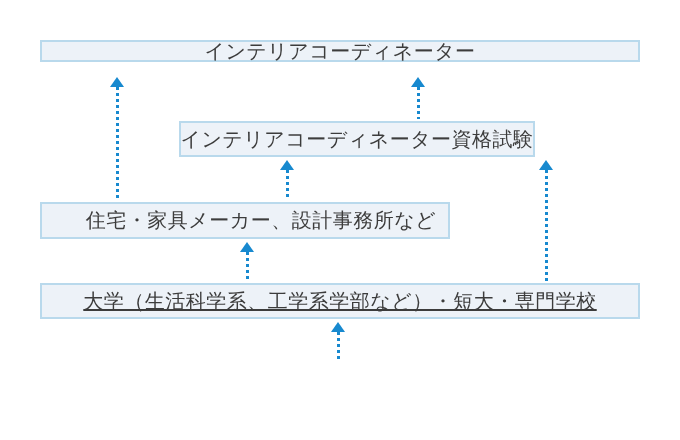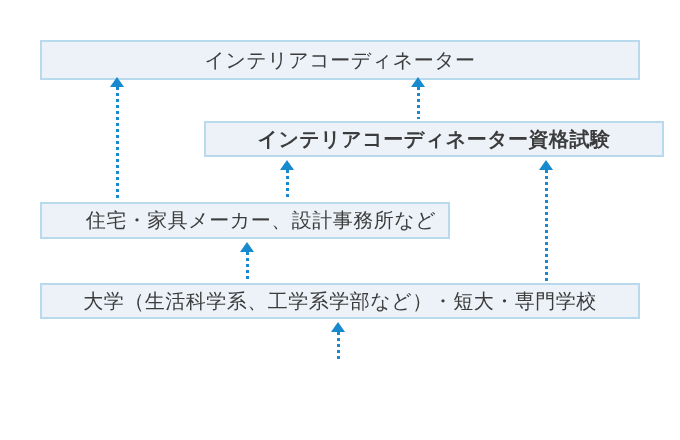--- a/index.html
+++ b/index.html
@@ -27,24 +27,24 @@
     background:var(--box-fill);
     border:2px solid var(--box-border);
     color:var(--text);
     font-size:20px;
     letter-spacing:0.5px;
     display:flex;
     align-items:center;
     justify-content:center;
     white-space:nowrap;
   }
-  .box-coordinator{left:40px; top:40px;  width:600px; height:40px;}
-  .box-exam       {left:204px;top:121px; width:460px; height:36px;font-weight:bold;}
+  .box-coordinator{left:40px; top:40px;  width:600px; height:22px;}
+  .box-exam       {left:179px;top:121px; width:356px; height:36px;}
   .box-employers  {left:40px; top:202px; width:410px; height:37px;padding-left:32px;}
-  .box-university {left:40px; top:283px; width:600px; height:36px;}
+  .box-university {left:40px; top:283px; width:600px; height:36px;text-decoration:underline;}
   .box-highschool {left:40px; top:362px; width:600px; height:36px;}
 
   .arrow{
     position:absolute;
     width:16px;
     display:flex;
     flex-direction:column;
     align-items:center;
   }
   .arrow .head{

